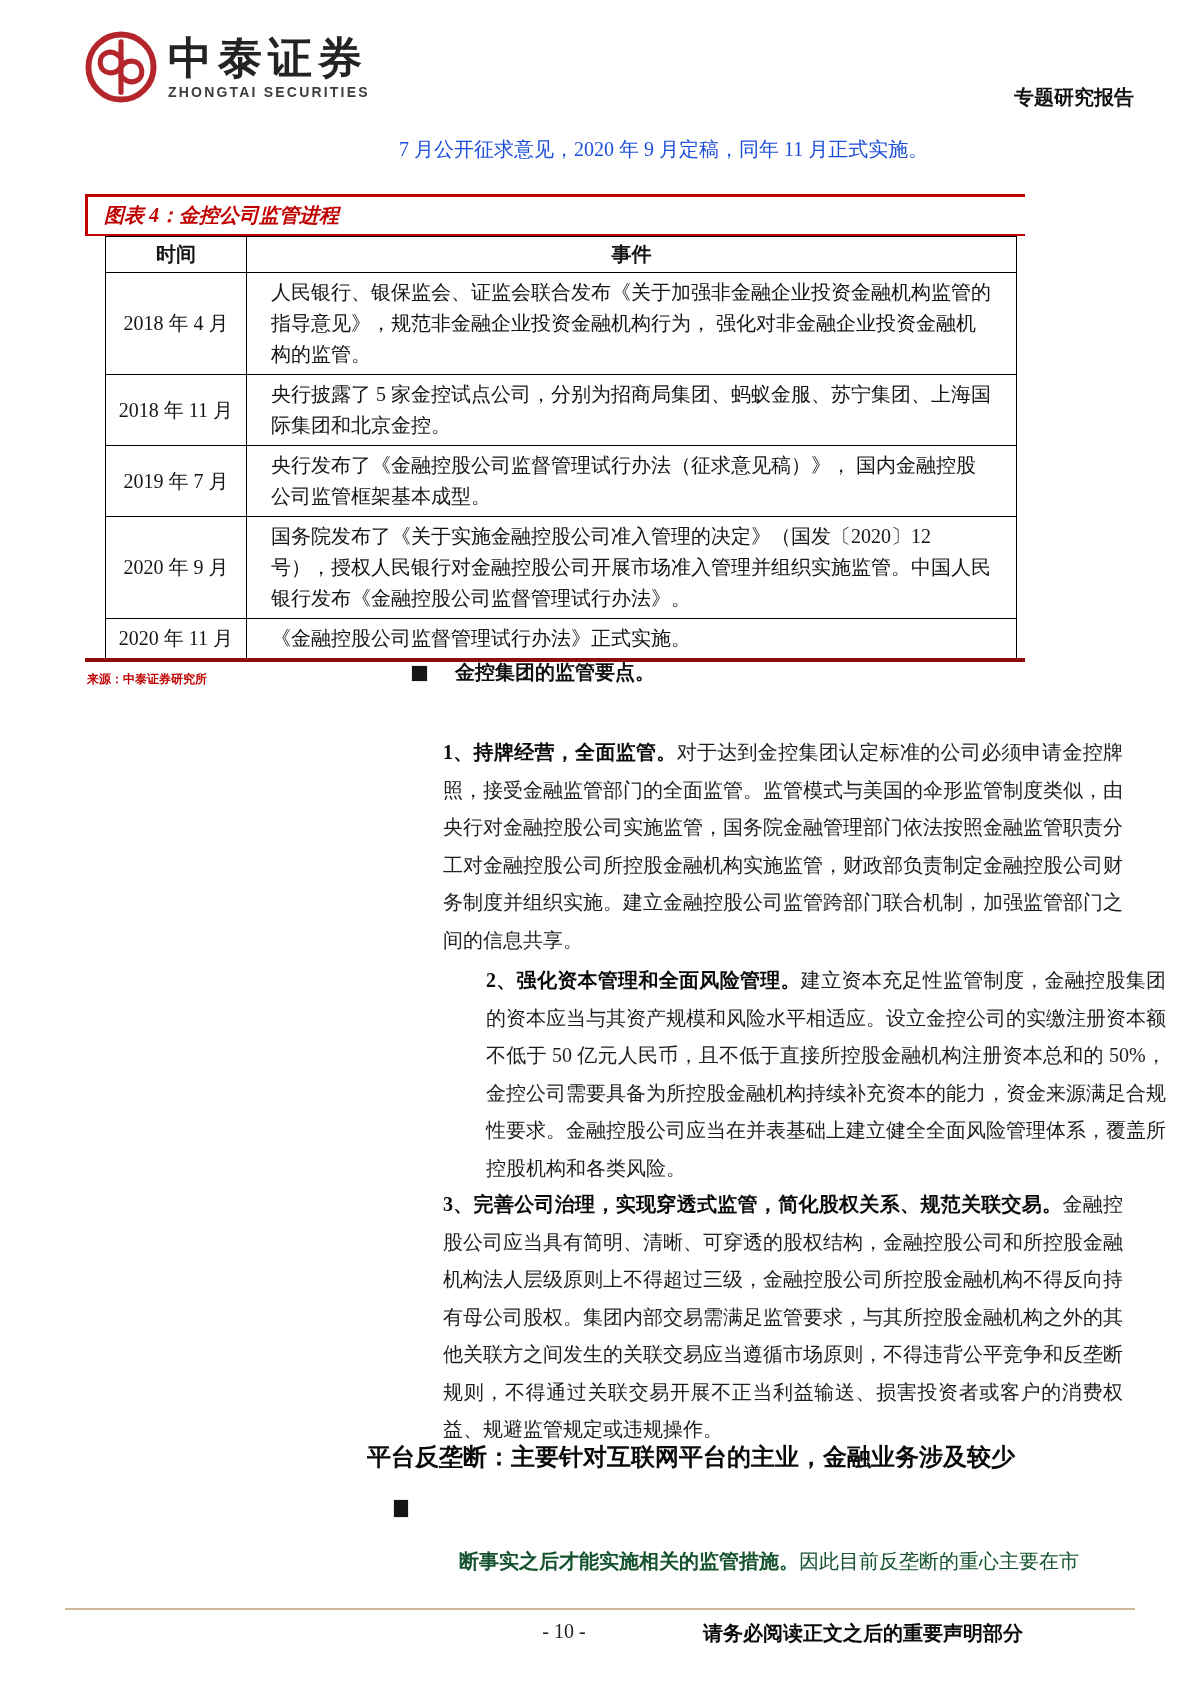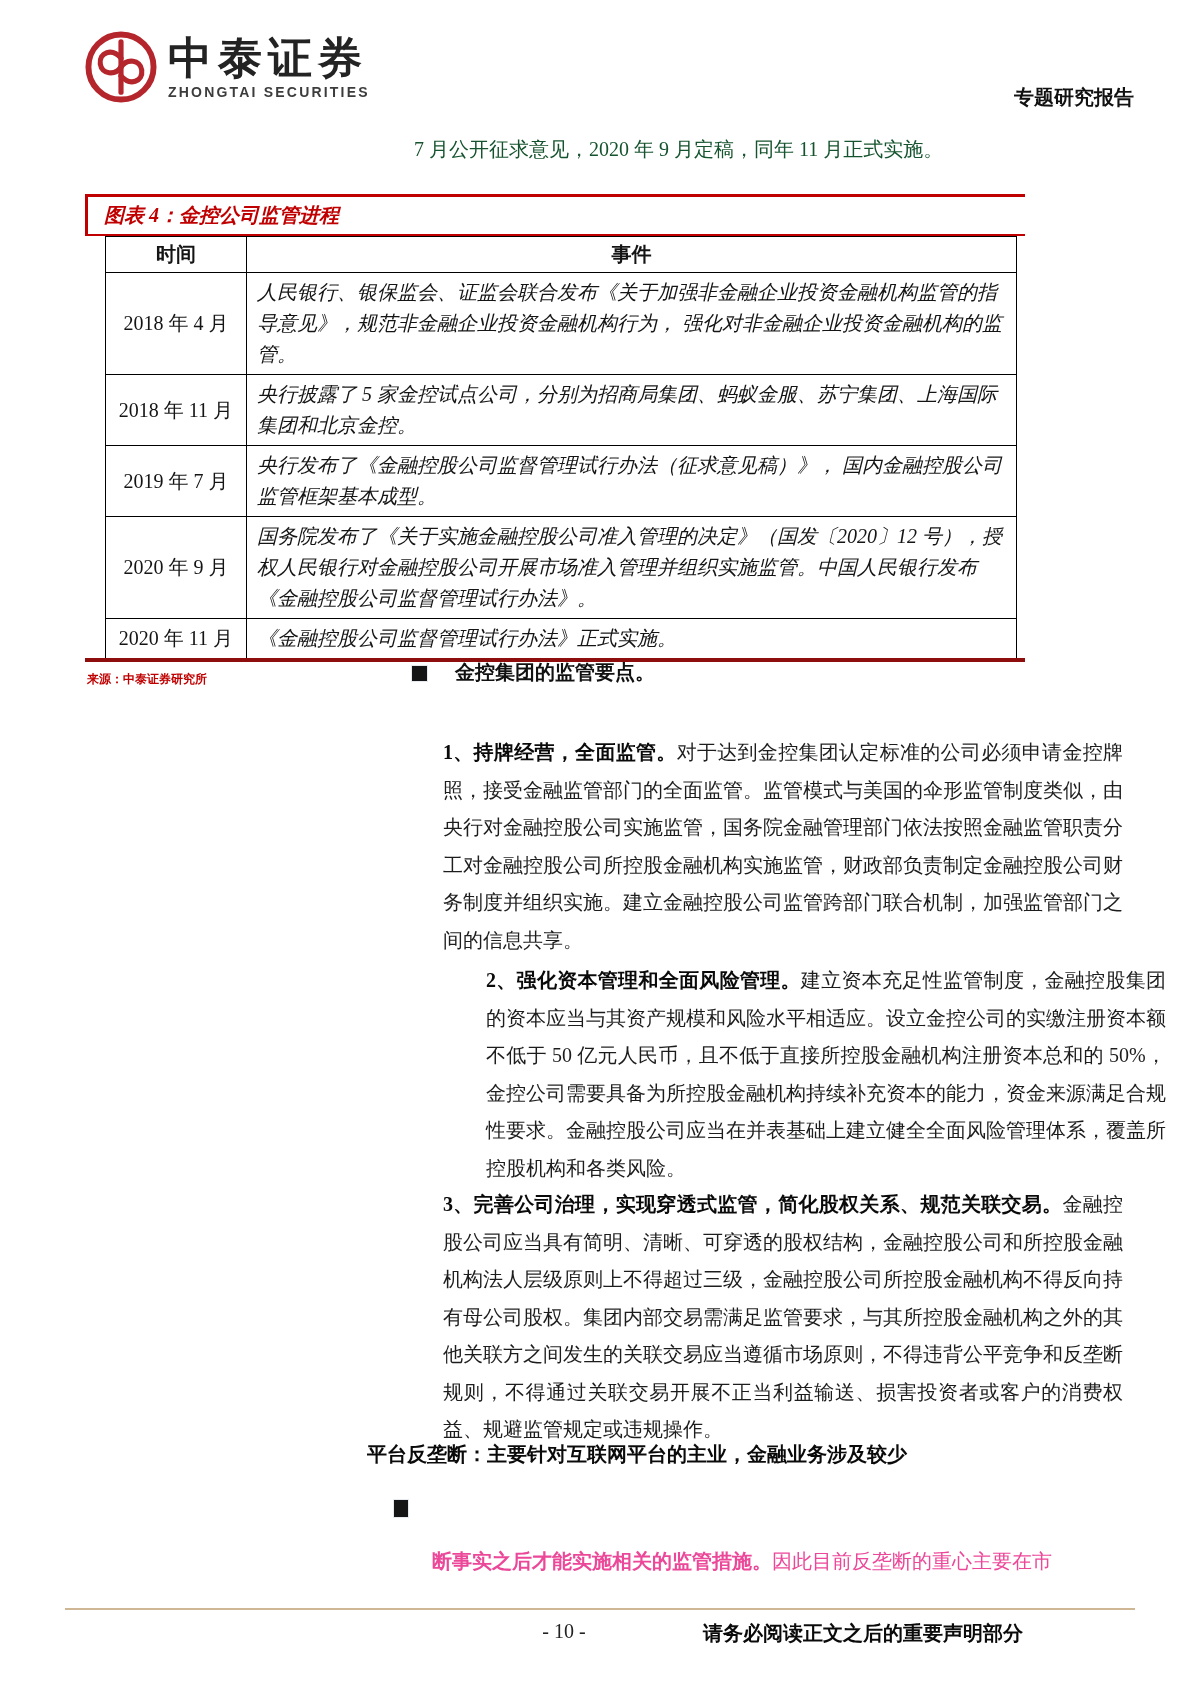--- a/index.html
+++ b/index.html
@@ -10,47 +10,47 @@
   .logo{position:absolute;top:30px;left:84px;display:flex;align-items:center;}
   .emblem{width:74px;height:74px;flex:0 0 auto;}
   .logo-text{margin-left:10px;}
   .logo-cn{font-size:44px;font-weight:700;letter-spacing:6px;color:#232323;
            font-family:"Liberation Sans", sans-serif;line-height:48px;}
   .logo-en{font-size:14px;font-weight:700;letter-spacing:2.2px;color:#3c3c3c;
            font-family:"Liberation Sans", sans-serif;margin-top:2px;}
   .report-type{position:absolute;top:84px;right:66px;font-size:20px;font-weight:700;color:#111;}
 
   
-  .intro{position:absolute;top:136px;left:414px;width:560px;font-size:20px;color:#14532d;}
+  .intro{position:absolute;top:136px;left:399px;width:560px;font-size:20px;color:#1d4ed8;}
 
   
   .figure{position:absolute;top:194px;left:65px;width:940px;border-top:3px solid #c00000;margin-left:20px;}
   .fig-title{border-left:3px solid #c00000;border-bottom:2px solid #c00000;
              padding:5px 0 5px 16px;color:#c00000;font-size:20px;font-weight:700;font-style:italic;}
   table.evt{border-collapse:collapse;margin-left:20px;width:912px;font-size:20px;color:#141414;}
   table.evt th, table.evt td{border:1.6px solid #000;line-height:31px;}
   table.evt th{font-weight:700;text-align:center;padding:2px 4px;}
   table.evt td.time{width:132px;text-align:center;padding:2px 4px;white-space:nowrap;}
-  table.evt td.evtc{padding:4px 10px;text-align:left;font-style:italic;}
+  table.evt td.evtc{padding:4px 24px;text-align:left;}
   table.evt tr td{border-bottom:1.6px solid #000;}
   table.evt tr:last-child td{border-bottom:none;}
   .fig-bottom{height:4px;background:#8e0e0e;width:940px;}
   .fig-source{margin-top:9px;padding-left:2px;color:#c00000;font-size:12px;font-weight:700;}
 
   
   .bullet-sq{position:absolute;background:#151515;box-shadow:0 0 0 1px #3a5a8c22;}
   .b1{left:412px;top:666px;width:15px;height:15px;}
   .b2{left:394px;top:1500px;width:14px;height:17px;}
   .bullet-label{position:absolute;left:455px;top:659px;font-size:20px;font-weight:700;color:#111;}
   .para{position:absolute;left:443px;width:680px;font-size:20px;line-height:37.5px;
         text-align:justify;color:#1d1d1d;}
   .para b{color:#0a0a0a;}
   .p1{top:714px;} .p2{top:942px;margin-left:43px;} .p3{top:1166px;}
-  .anti-heading{position:absolute;left:367px;top:1441px;font-size:20px;font-weight:700;color:#0a0a0a;}
-  .closing{position:absolute;left:432px;top:1528px;width:684px;font-size:20px;line-height:37px;color:#ec4899;margin-top:15px;}
+  .anti-heading{position:absolute;left:367px;top:1441px;font-size:24px;font-weight:700;color:#0a0a0a;}
+  .closing{position:absolute;left:459px;top:1528px;width:684px;font-size:20px;line-height:37px;color:#14532d;margin-top:15px;}
 
   
   .footer-line{position:absolute;top:1608px;left:65px;width:1070px;height:2px;background:#cfb795;}
   .page-num{position:absolute;top:1620px;left:484px;width:160px;text-align:center;font-size:20px;color:#222;}
   .disclaimer{position:absolute;top:1620px;left:703px;font-size:20px;font-weight:700;color:#0a0a0a;}
 </style>
 </head>
 <body>
 
 <div class="page">

